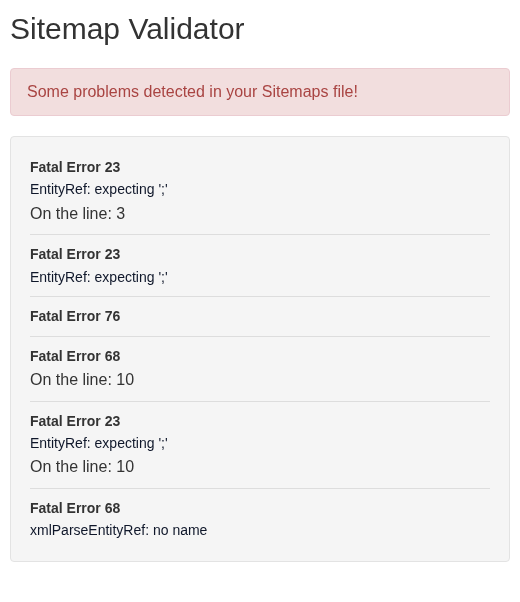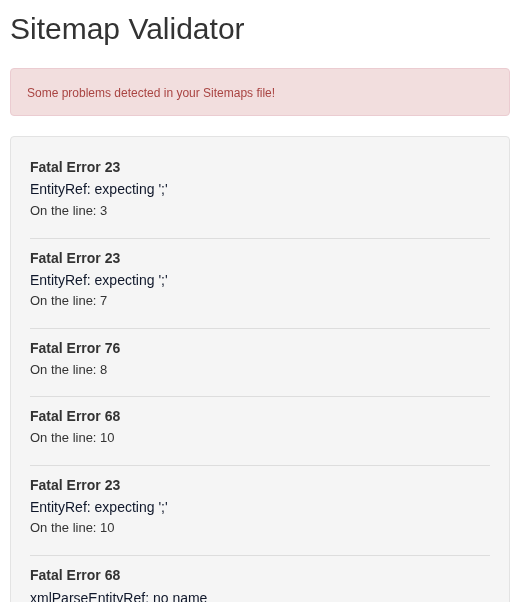--- a/index.html
+++ b/index.html
@@ -18,53 +18,53 @@
   }
   .alert {
     background: #f2dede;
     border: 1px solid #ebccd1;
     border-radius: 4px;
     padding: 14px 16px;
     margin-bottom: 20px;
   }
   .alert-text {
     color: #a94442;
-    font-size: 12px;
+    font-size: 16px;
     font-weight: 400;
   }
   .panel {
     background: #f5f5f5;
     border: 1px solid #e3e3e3;
     border-radius: 4px;
     padding: 19px;
   }
   .error-item {
     border-bottom: 1px solid #ddd;
-    padding-bottom: 16px;
+    padding-bottom: 8px;
     margin-bottom: 8px;
   }
   .error-item:last-child {
     border-bottom: none;
     margin-bottom: 0;
     padding-bottom: 0;
   }
   .error-title {
     font-weight: 700;
     color: #333;
     font-size: 14px;
     line-height: 1.6;
   }
   .error-msg {
     color: #0f172a;
     font-size: 14px;
     line-height: 1.6;
   }
   .error-line {
     color: #333;
-    font-size: 13px;
+    font-size: 16px;
     line-height: 1.6;
   }
 </style>
 </head>
 <body>
 
 <h1 class="page-title">Sitemap Validator</h1>
 
 <div class="alert">
   <span class="alert-text">Some problems detected in your Sitemaps file!</span>
@@ -72,25 +72,23 @@
 
 <div class="panel" id="error-panel">
 <div class="error-item">
       <div class="error-title">Fatal Error 23</div>
       <div class="error-msg">EntityRef: expecting ';'</div>
       <div class="error-line">On the line: 3</div>
     </div>
     <div class="error-item">
       <div class="error-title">Fatal Error 23</div>
       <div class="error-msg">EntityRef: expecting ';'</div>
-      <div class="error-line">On the line: 7</div>
     </div>
     <div class="error-item">
       <div class="error-title">Fatal Error 76</div>
-      <div class="error-line">On the line: 8</div>
     </div>
     <div class="error-item">
       <div class="error-title">Fatal Error 68</div>
       <div class="error-line">On the line: 10</div>
     </div>
     <div class="error-item">
       <div class="error-title">Fatal Error 23</div>
       <div class="error-msg">EntityRef: expecting ';'</div>
       <div class="error-line">On the line: 10</div>
     </div>

